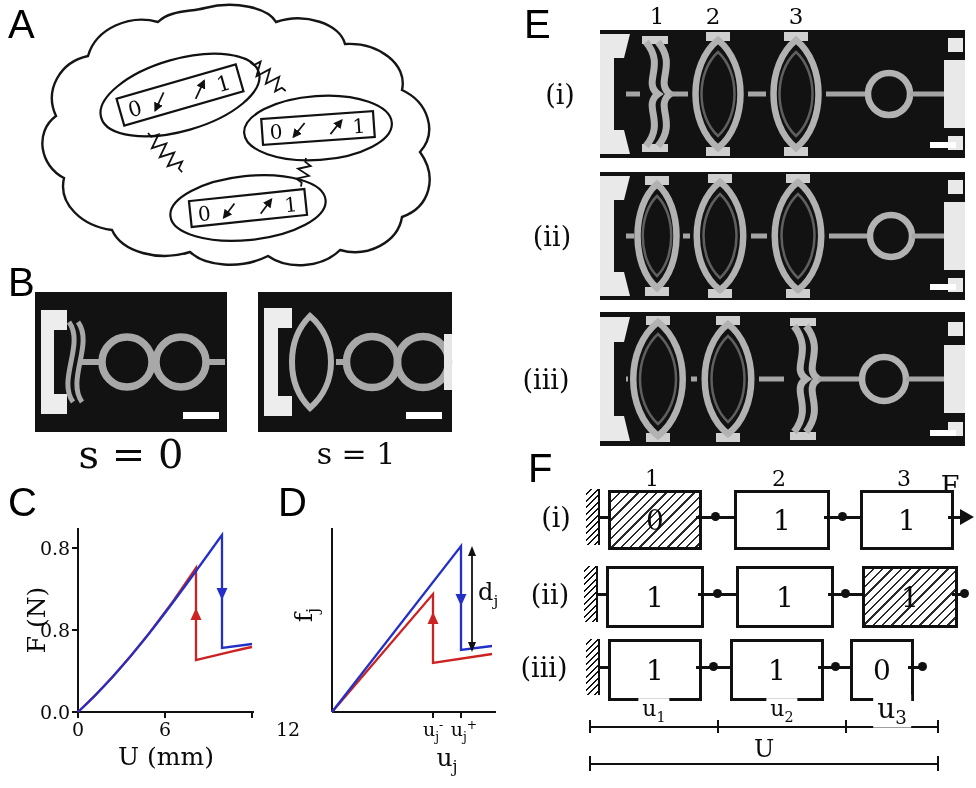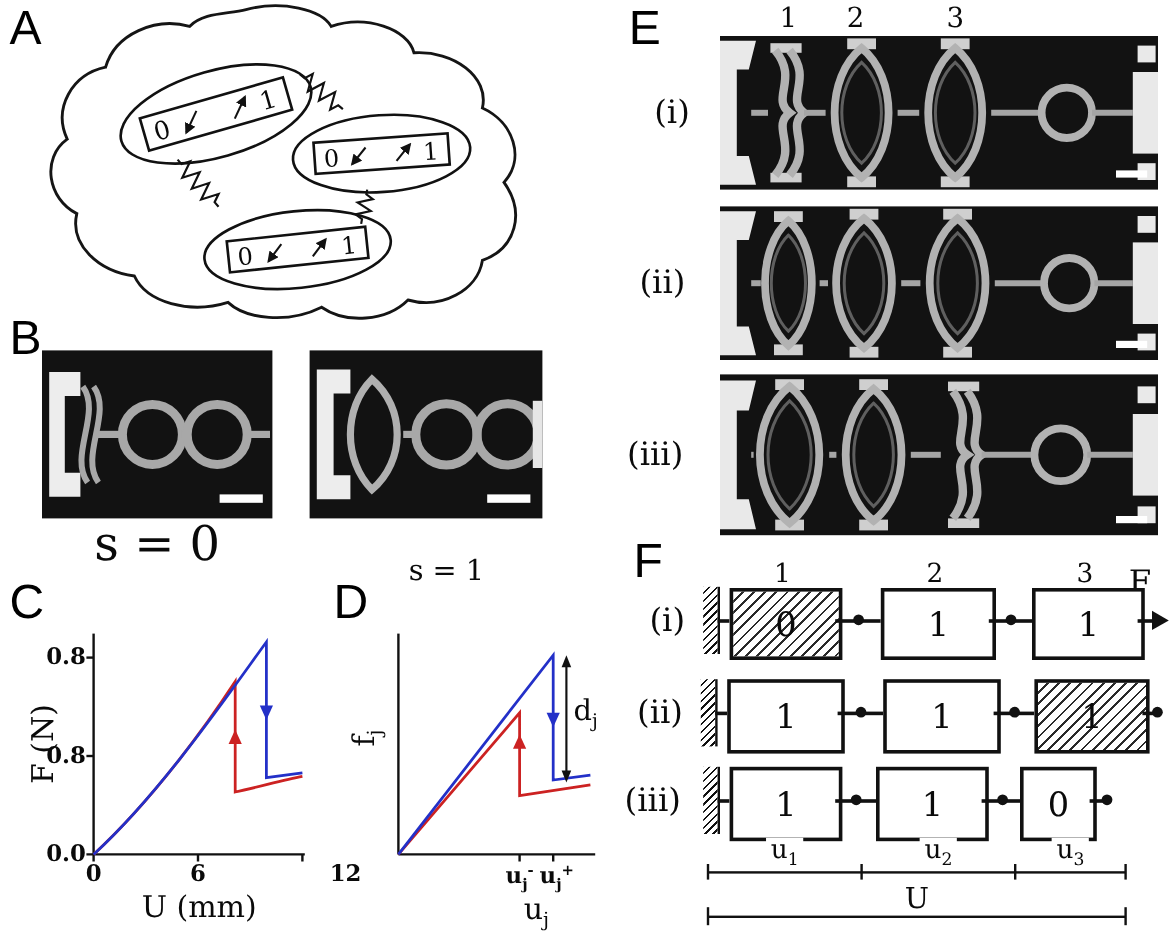--- a/index.html
+++ b/index.html
@@ -15,21 +15,21 @@
   .hline{position:absolute;background:#111;}
   .vtick{position:absolute;background:#111;width:2px;}
   .dot{position:absolute;width:9px;height:9px;border-radius:50%;background:#111;}
   .fbox{position:absolute;border:3px solid #111;background:#fff;display:flex;
         align-items:center;justify-content:center;font-size:28px;font-family:"DejaVu Serif",serif;}
   .hatched{background-image:repeating-linear-gradient(135deg,rgba(0,0,0,0) 0 5px,#2a2a2a 5px 6.6px);}
   .wall{position:absolute;border-right:2.5px solid #111;
         background-image:repeating-linear-gradient(135deg,rgba(0,0,0,0) 0 3.2px,#111 3.2px 4.6px);}
   .arrowhead{position:absolute;width:0;height:0;border-top:8px solid transparent;
              border-bottom:8px solid transparent;border-left:14px solid #111;}
-  .tick19{font-size:19px;font-weight:bold;}
+  .tick19{font-size:19px;}
 </style>
 </head>
 <body>
 
 <div id="canvas">
 
   <svg id="art" width="976" height="788" viewBox="0 0 976 788">
     <defs>
       <marker id="m-arrow" viewBox="0 0 10 10" refX="8" refY="5" markerWidth="5.5" markerHeight="5.5" orient="auto-start-reverse">
         <path d="M0,0 L10,5 L0,10 z" fill="#111"></path>
@@ -214,21 +214,21 @@
   </svg>
 
   <div class="pl" style="left:8px;top:4px;">A</div>
   <div class="pl" style="left:8px;top:262px;">B</div>
   <div class="pl" style="left:8px;top:482px;">C</div>
   <div class="pl" style="left:278px;top:482px;">D</div>
   <div class="pl" style="left:524px;top:4px;">E</div>
   <div class="pl" style="left:528px;top:448px;">F</div>
 
   <div class="t ctr" style="left:131px;top:454px;font-size:40px;">s = 0</div>
-  <div class="t ctr" style="left:356px;top:475px;font-size:24px;margin-left:16px;">s = 1</div>
+  <div class="t ctr" style="left:356px;top:454px;font-size:30px;">s = 1</div>
 
   <div class="t rot" style="left:36px;top:620px;font-size:25px;">F (N)</div>
   <div class="t ctr tick19" style="left:55px;top:712px;">0.0</div>
   <div class="t ctr tick19" style="left:55px;top:630px;">0.8</div>
   <div class="t ctr tick19" style="left:55px;top:548px;">0.8</div>
   <div class="t ctr tick19" style="left:78px;top:729px;">0</div>
   <div class="t ctr tick19" style="left:165px;top:729px;">6</div>
   <div class="t ctr tick19" style="left:252px;top:729px;margin-left:36px;">12</div>
   <div class="t ctr" style="left:166px;top:756px;font-size:25px;">U (mm)</div>
 
@@ -321,21 +321,21 @@
   <div class="vtick" style="left:589px;top:720px;height:13px;"></div>
   <div class="vtick" style="left:717px;top:720px;height:13px;"></div>
   <div class="vtick" style="left:845px;top:720px;height:13px;"></div>
   <div class="vtick" style="left:937px;top:720px;height:13px;"></div>
   <div class="t ctr" style="left:654px;top:711px;font-size:22px;background:#fff;padding:0 4px;">
     <span>u</span><sub>1</sub>
   </div>
   <div class="t ctr" style="left:782px;top:711px;font-size:22px;background:#fff;padding:0 4px;">
     <span>u</span><sub>2</sub>
   </div>
-  <div class="t ctr" style="left:892px;top:711px;font-size:22px;background:#fff;padding:0 4px;">
+  <div class="t ctr" style="left:892px;top:711px;font-size:28px;background:#fff;padding:0 4px;">
     <span>u</span><sub>3</sub>
   </div>
 
   <div class="hline" style="left:590px;top:763px;width:348px;height:2px;"></div>
   <div class="vtick" style="left:589px;top:756px;height:15px;"></div>
   <div class="vtick" style="left:937px;top:756px;height:15px;"></div>
   <div class="t ctr" style="left:764px;top:749px;font-size:24px;background:#fff;padding:0 6px;">U</div>
 
 </div>
 

